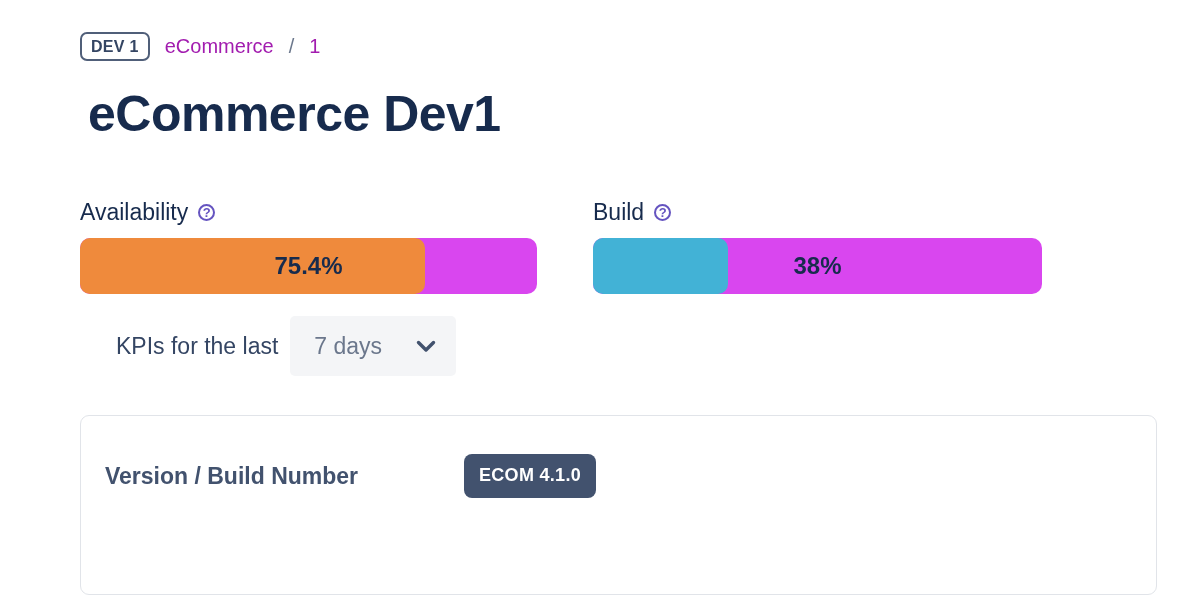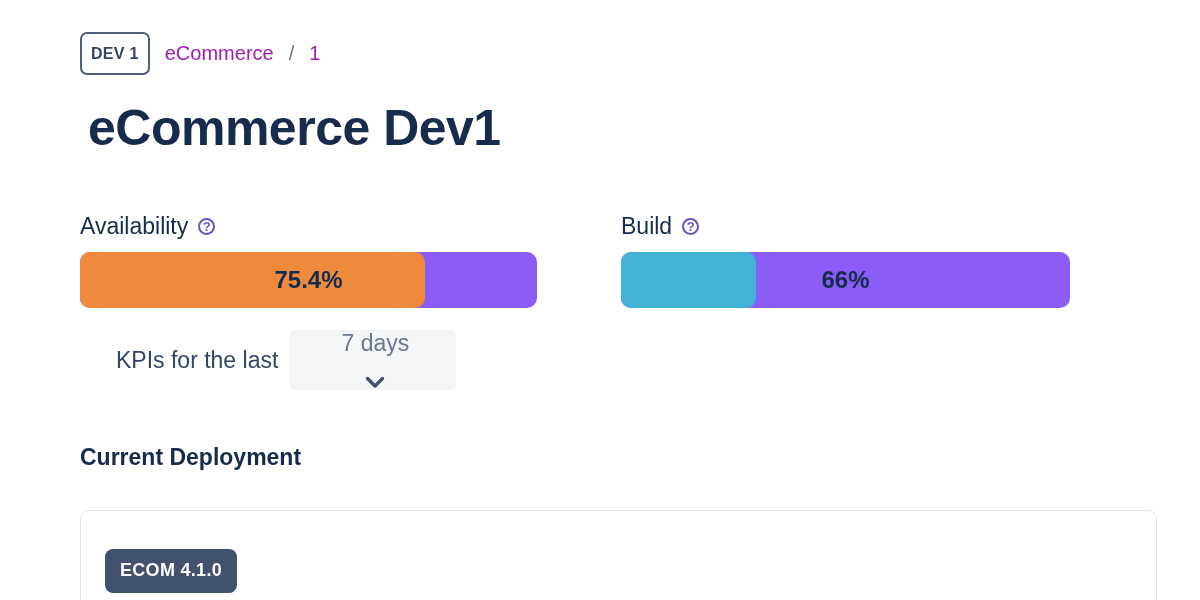--- a/index.html
+++ b/index.html
@@ -13,70 +13,70 @@
     background: #ffffff;
     overflow: hidden;
     padding: 32px 40px 0 80px;
   }
 
   
   .breadcrumb { display: flex; align-items: center; gap: 15px; color: #6B778C; font-size: 20px; }
   .env-badge {
     display: inline-flex; align-items: center; justify-content: center;
     border: 2px solid #505F79; border-radius: 7px;
-    padding: 10px 9px; font-size: 16px; font-weight: 700;
+    padding: 3px 9px; font-size: 16px; font-weight: 700;
     color: #344563; letter-spacing: 0.3px; line-height: 1.2;
   }
   .crumb { color: #a21caf; text-decoration: none; cursor: pointer; }
   .crumb-sep { color: #6B778C; }
 
   
   h1.page-title {
     margin: 26px 8px 0;
     font-size: 50px; line-height: 1.1; font-weight: 700;
     color: #172B4D; letter-spacing: -0.5px;
   }
 
   
-  .kpi-grid { display: flex; gap: 84px; margin-top: 56px; text-align: right; }
+  .kpi-grid { display: flex; gap: 56px; margin-top: 56px; text-align: right; }
   .kpi { display: block; }
   .kpi.availability { width: 457px; }
   .kpi.usage { width: 449px; }
   .kpi-label-row { display: flex; align-items: center; gap: 10px; height: 28px; margin-bottom: 12px; }
   .kpi-label { font-size: 23px; color: #172B4D; }
   .help-icon {
     width: 17px; height: 17px;
     border: 2px solid #6554C0; border-radius: 50%;
     color: #6554C0; font-size: 13px; font-weight: 700;
     display: inline-flex; align-items: center; justify-content: center;
     cursor: pointer; line-height: 1; padding-top: 1px;
   }
   .progress-track {
     position: relative; height: 56px;
-    background: #8b5cf6; border-radius: 10px;
+    background: #d946ef; border-radius: 10px;
   }
   .progress-fill {
     position: absolute; left: 0; top: 0; height: 100%;
     border-radius: 10px;
   }
   .progress-value {
     position: absolute; inset: 0;
     display: flex; align-items: center; justify-content: center;
     font-size: 24px; font-weight: 700; color: #172B4D;
   }
 
   
   .period-row { display: flex; align-items: center; margin-top: 22px; margin-left: 36px; }
   .period-label { font-size: 23px; color: #344563; }
   .period-select {
     margin-left: 12px; width: 166px; height: 60px;
     background: #F4F5F7; border-radius: 5px;
     display: flex; align-items: center; justify-content: space-between;
     padding: 0 20px 0 24px;
-    color: #6B778C; font-size: 23px; cursor: pointer; flex-direction: column;
+    color: #6B778C; font-size: 23px; cursor: pointer;
   }
   .chevron { flex: none; margin-top: 2px; }
 
   
   h2.section-heading {
     margin: 54px 0 0;
     font-size: 23px; font-weight: 700; color: #172B4D;
   }
   .card {
     margin-top: 39px;
@@ -125,37 +125,37 @@
       </div>
     </div>
 
     <div class="kpi usage">
       <div class="kpi-label-row">
         <span class="kpi-label">Build</span>
         <span class="help-icon">?</span>
       </div>
       <div class="progress-track">
         <div class="progress-fill" style="width: 30%; background: rgb(66, 178, 214);"></div>
-        <span class="progress-value">66%</span>
+        <span class="progress-value">38%</span>
       </div>
     </div>
 
   </div>
 
   <div class="period-row">
     <span class="period-label">KPIs for the last</span>
     <div class="period-select">
       <span>7 days</span>
       <svg class="chevron" width="20" height="14" viewBox="0 0 20 14" aria-hidden="true">
         <path d="M2.5 2.5 L10 10 L17.5 2.5" stroke="#42526E" stroke-width="3.4" fill="none" stroke-linecap="round" stroke-linejoin="round"></path>
       </svg>
     </div>
   </div>
 
-  <h2 class="section-heading">Current Deployment</h2>
 
   <section class="card">
     <div class="card-row">
+      <span class="row-label">Version / Build Number</span>
       <span class="version-badge">ECOM 4.1.0</span>
     </div>
   </section>
 
 </div>
 
 </body></html>

